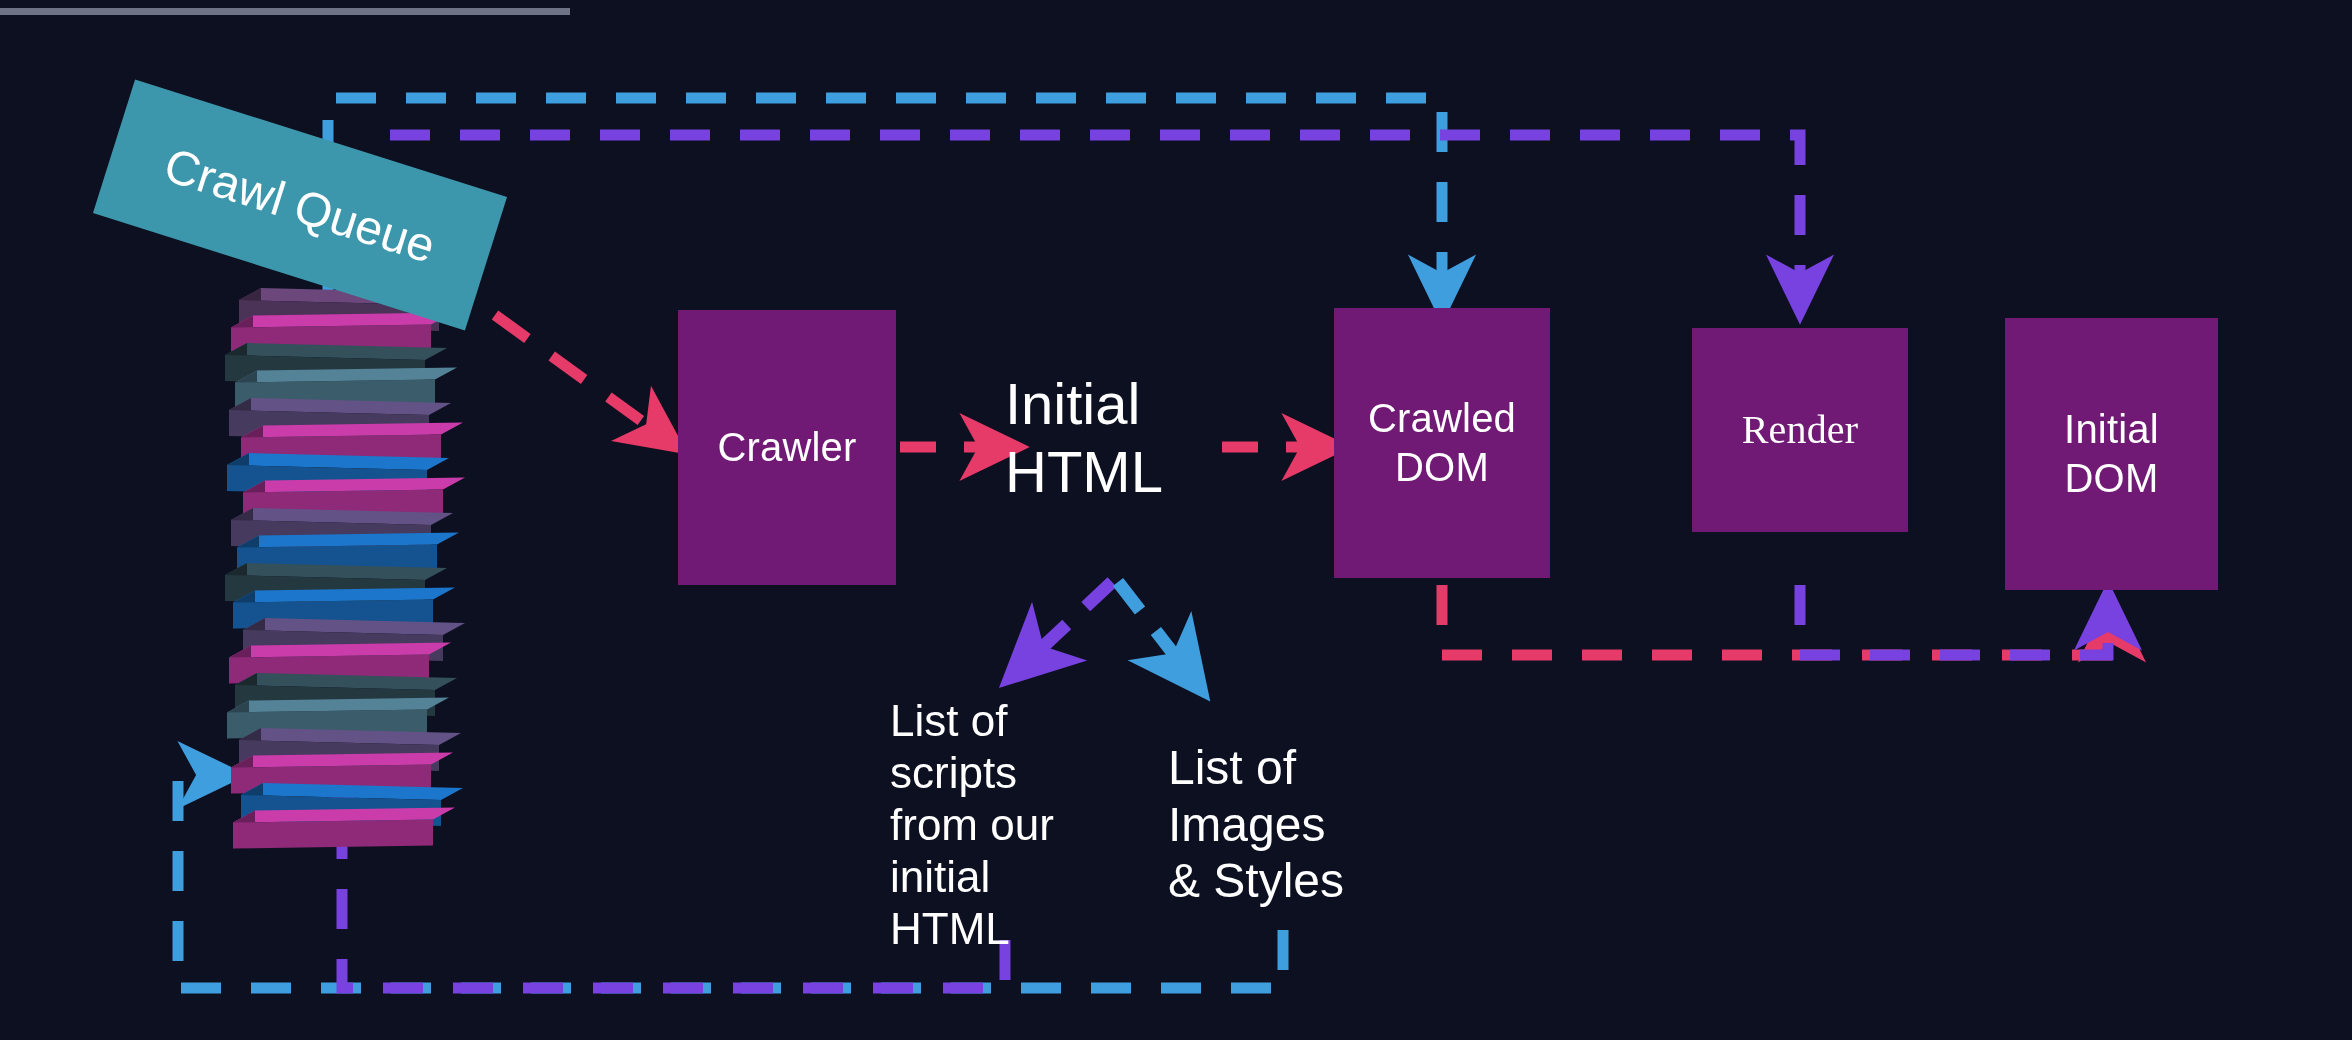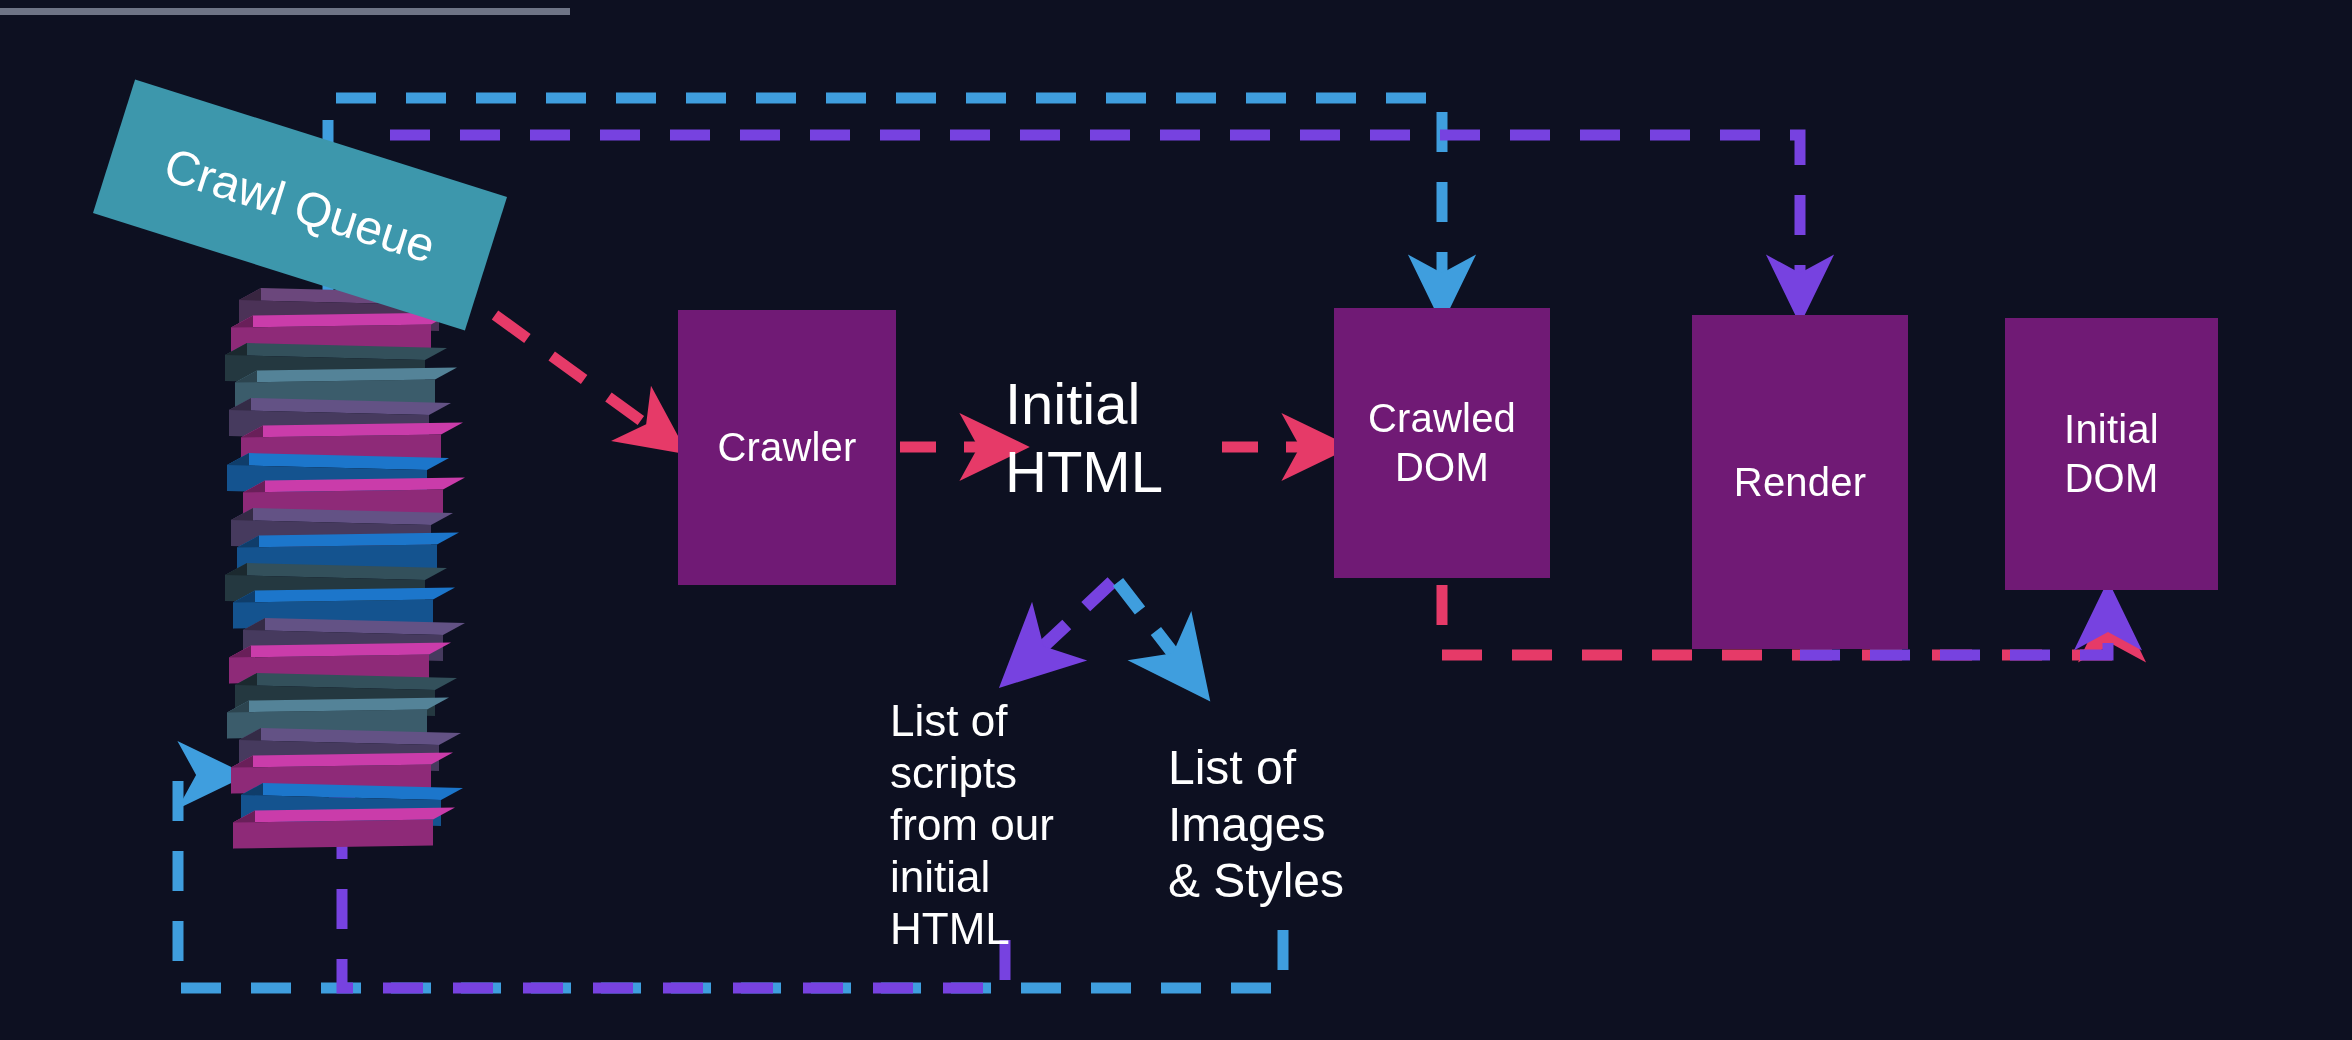--- a/index.html
+++ b/index.html
@@ -192,21 +192,21 @@
   <div class="tlabel" style="left:1005px;top:370px;width:230px;font-size:58px;">
     <div>Initial</div>
     <div>HTML</div>
   </div>
 
   <div class="box" style="left:1334px;top:308px;width:216px;height:270px;flex-direction:column;">
     <span>Crawled</span>
     <span>DOM</span>
   </div>
 
-  <div class="box" style="left:1692px;top:315px;width:216px;height:334px;">
+  <div class="box" style="left:1692px;top:328px;width:216px;height:204px;font-family:Liberation Serif, serif;">
     <span>Render</span>
   </div>
 
   <div class="box" style="left:2005px;top:318px;width:213px;height:272px;flex-direction:column;">
     <span>Initial</span>
     <span>DOM</span>
   </div>
 
   <div class="tlabel" style="left:890px;top:695px;width:230px;font-size:44px;white-space:pre-line;">List of
 scripts

